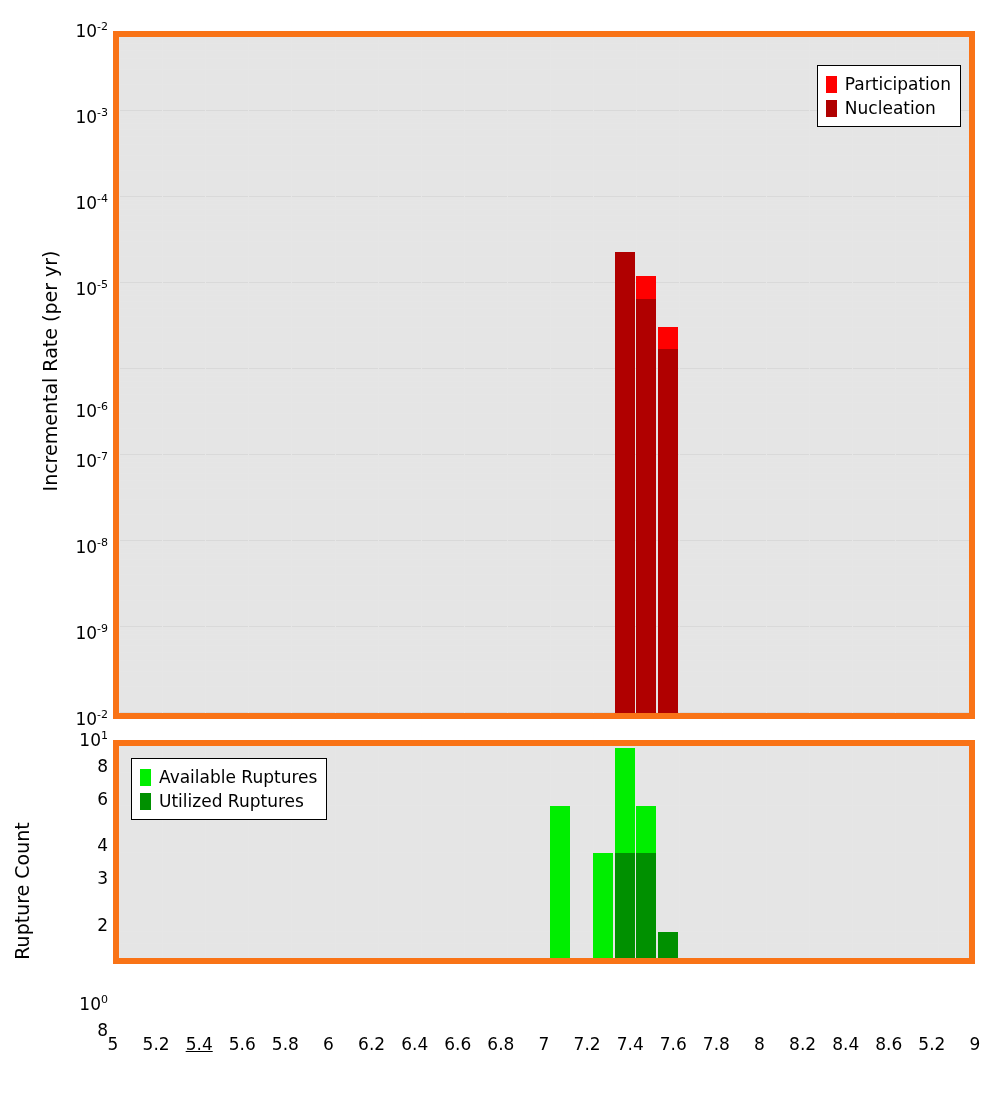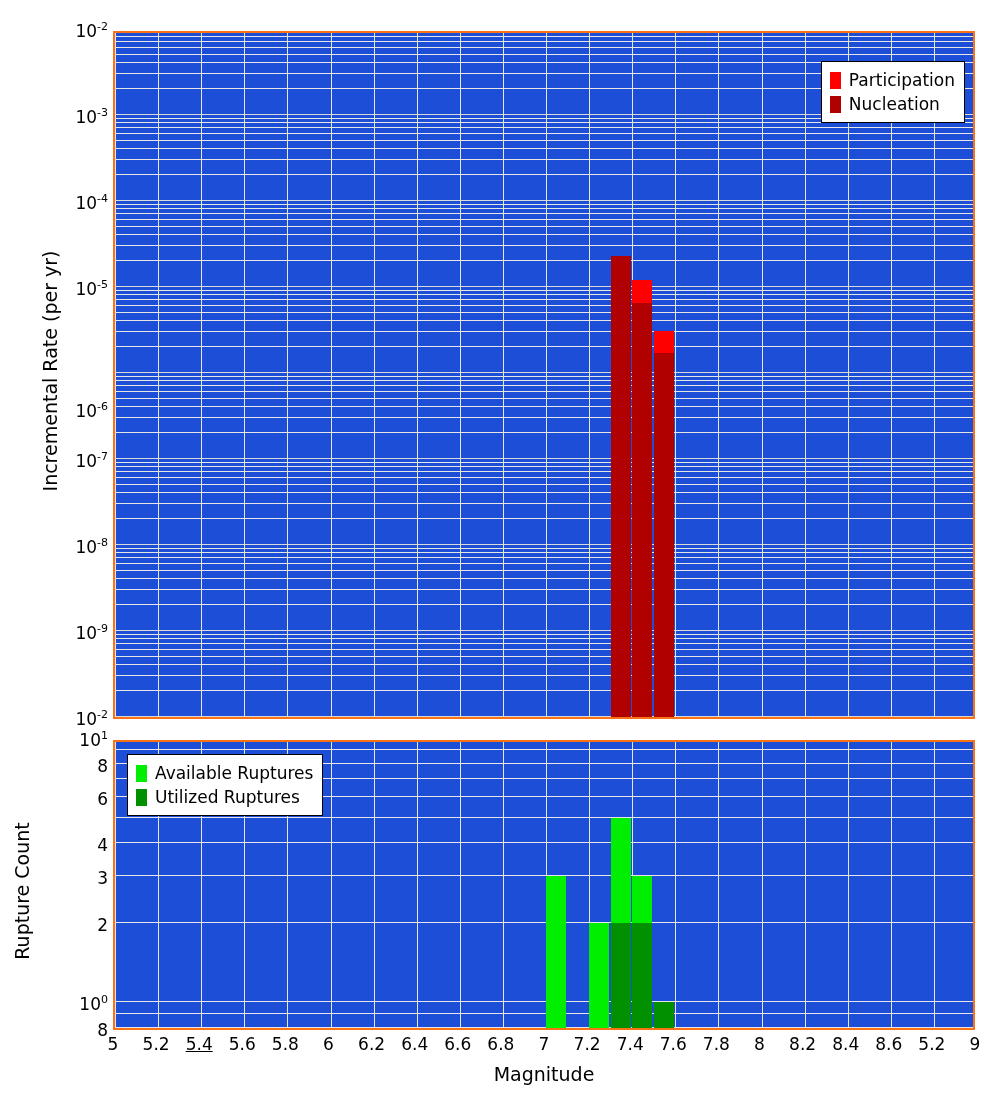--- a/index.html
+++ b/index.html
@@ -32,35 +32,35 @@
     text-align: center;
     font-size: 19px;
     font-weight: bold;
     letter-spacing: 0.2px;
   }
 
   
   .axes {
     position: absolute;
     box-sizing: border-box;
-    border: 2px solid #f97316;
-    background: #1d4ed8;
+    border: 6px solid #f97316;
+    background: #e5e5e5;
     overflow: hidden;
   }
   #axes-top {
     left: 113px;
     top: 31px;
     width: 862px;
     height: 688px;
   }
   #axes-bottom {
     left: 113px;
     top: 740px;
     width: 862px;
-    height: 290px;
+    height: 224px;
   }
 
   .gridlayer, .datalayer {
     position: absolute;
     left: 0; top: 0;
     width: 100%;
     height: 100%;
   }
   .gridline-h {
     position: absolute;
@@ -405,15 +405,14 @@
       <div class="xtick" style="left: 517.2px;">7.4</div>
       <div class="xtick" style="left: 560.3px;">7.6</div>
       <div class="xtick" style="left: 603.4px;">7.8</div>
       <div class="xtick" style="left: 646.5px;">8</div>
       <div class="xtick" style="left: 689.6px;">8.2</div>
       <div class="xtick" style="left: 732.7px;">8.4</div>
       <div class="xtick" style="left: 775.8px;">8.6</div>
       <div class="xtick" style="left: 818.9px;">5.2</div>
       <div class="xtick" style="left: 862px;">9</div>
     </div>
-  <div class="xlabel">Magnitude</div>
 
 </div>
 
 </body></html>

